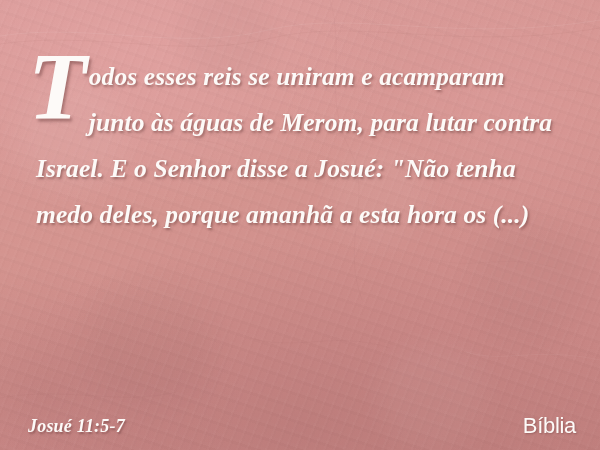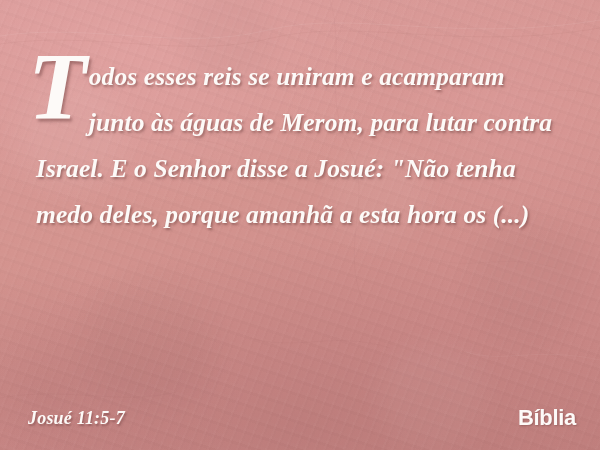--- a/index.html
+++ b/index.html
@@ -78,21 +78,21 @@
     color: #fdfaf8;
     text-shadow: 2px 3px 3px rgba(92,48,47,0.42);
     margin: 2px 2px 0 0;
     padding: 0;
   }
 
   #footer {
     position: absolute;
     left: 28px;
     right: 24px;
-    bottom: 18px;
+    bottom: 10px;
     height: 28px;
     display: flex;
     align-items: center;
     justify-content: space-between;
     gap: 41px;
   }
 
   #reference {
     font-family: "Liberation Serif", "DejaVu Serif", serif;
     font-style: italic;
@@ -105,21 +105,21 @@
 
   #logo {
     display: flex;
     align-items: baseline;
     font-family: "Liberation Sans", "DejaVu Sans", sans-serif;
     font-size: 22px;
     color: #fdfaf8;
     text-shadow: 1px 1.4px 2px rgba(92,48,47,0.38);
     letter-spacing: -0.3px;
   }
-  #logo-strong { font-weight: 700; }
+  #logo-strong { font-weight: 400; }
   #logo-light  { font-weight: 400; }
 </style>
 </head>
 <body>
 
 <div id="card">
 
   <div id="texture"></div>
 
   <div id="creases">

